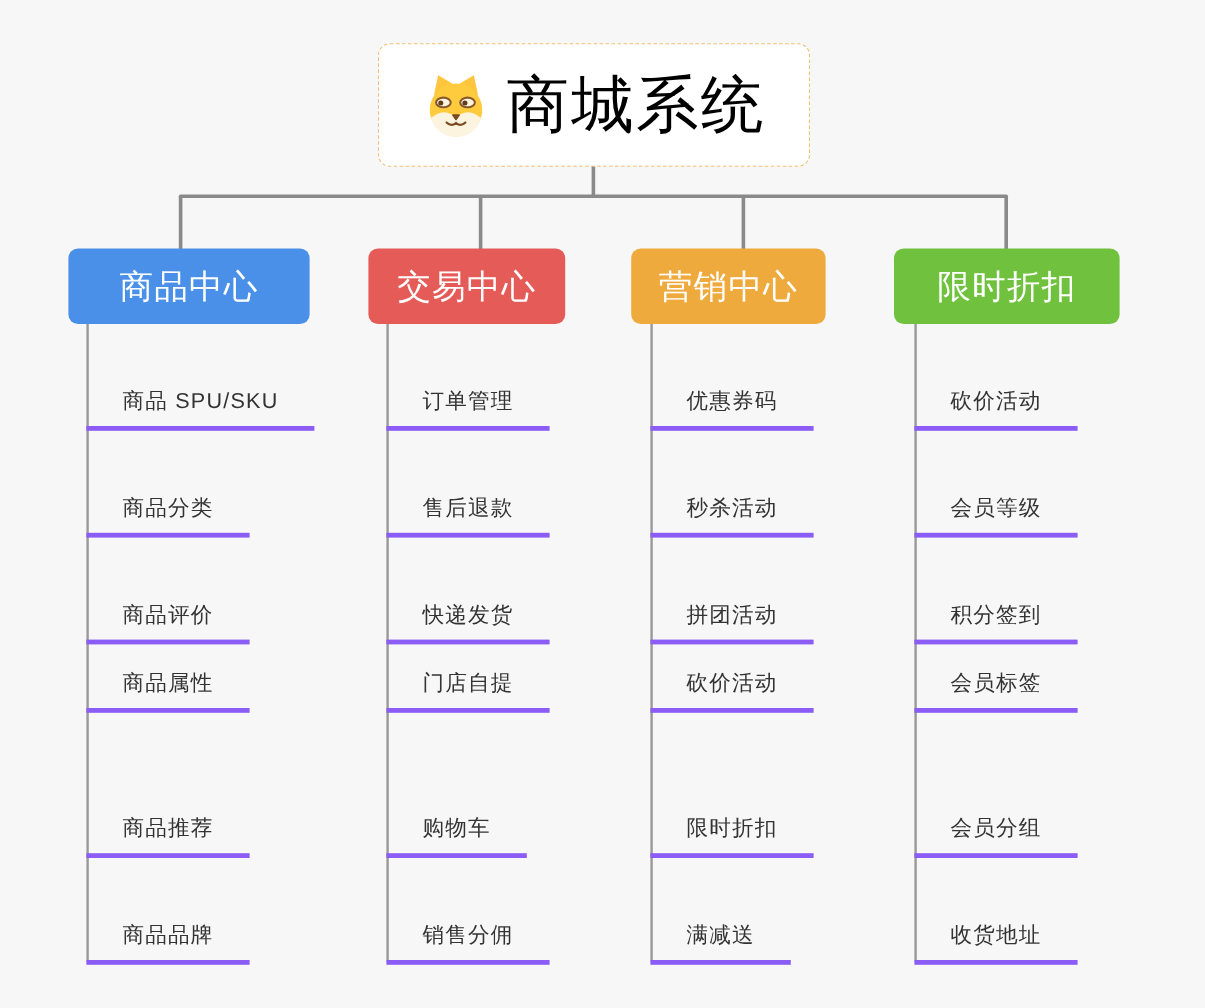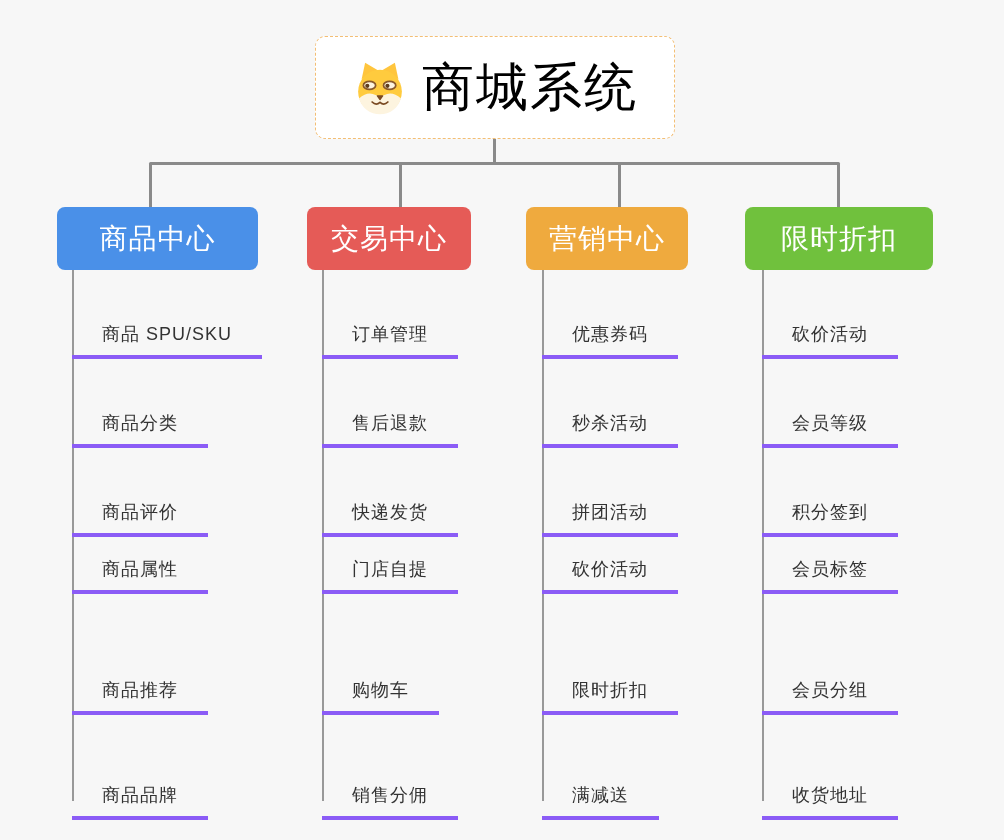--- a/index.html
+++ b/index.html
@@ -57,21 +57,21 @@
   }
   .col-0{left:72px;}
   .col-1{left:322px;}
   .col-2{left:542px;}
   .col-3{left:762px;}
   .r0{top:320px;}
   .r1{top:409px;}
   .r2{top:498px;}
   .r3{top:555px;}
   .r4{top:676px;}
-  .r5{top:765px;margin-top:16px;}
+  .r5{top:765px;}
 </style>
 </head>
 <body>
 
 <div class="canvas">
 
   <div class="conn root-stem"></div>
   <div class="conn bus"></div>
   <div class="conn stem stem-0"></div>
   <div class="conn stem stem-1"></div>

